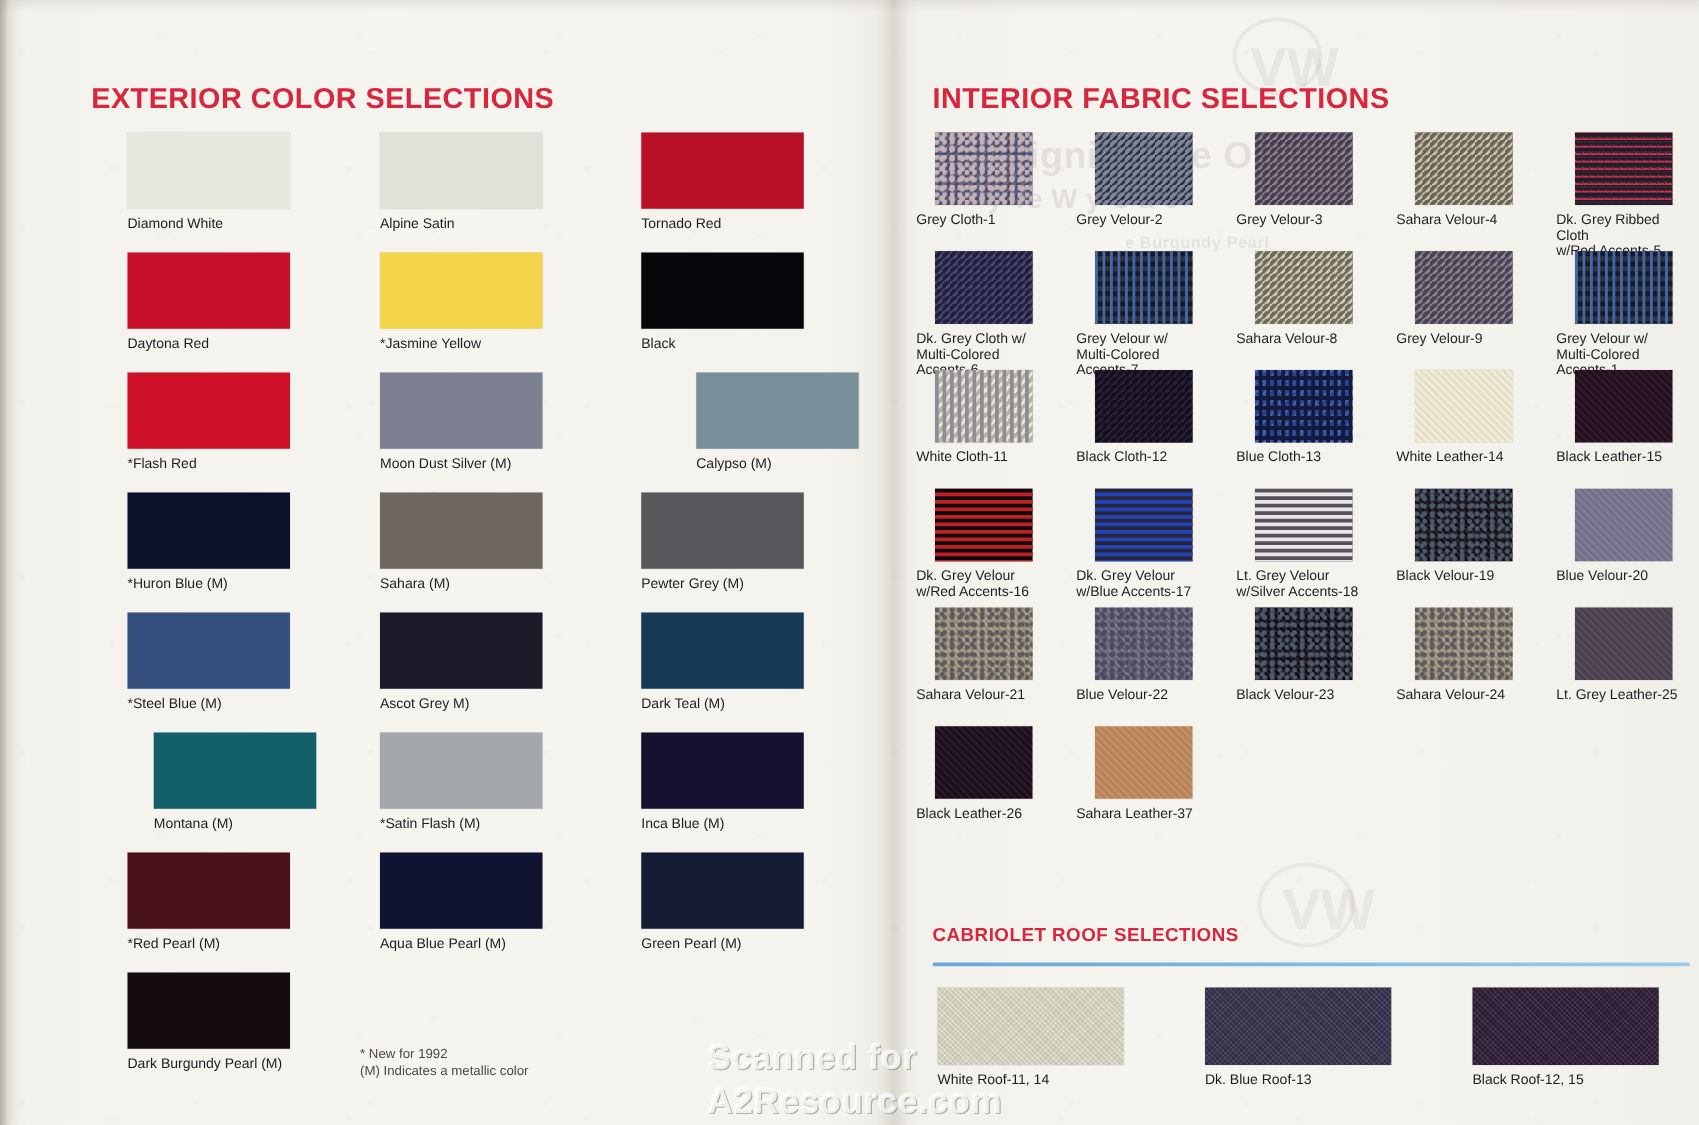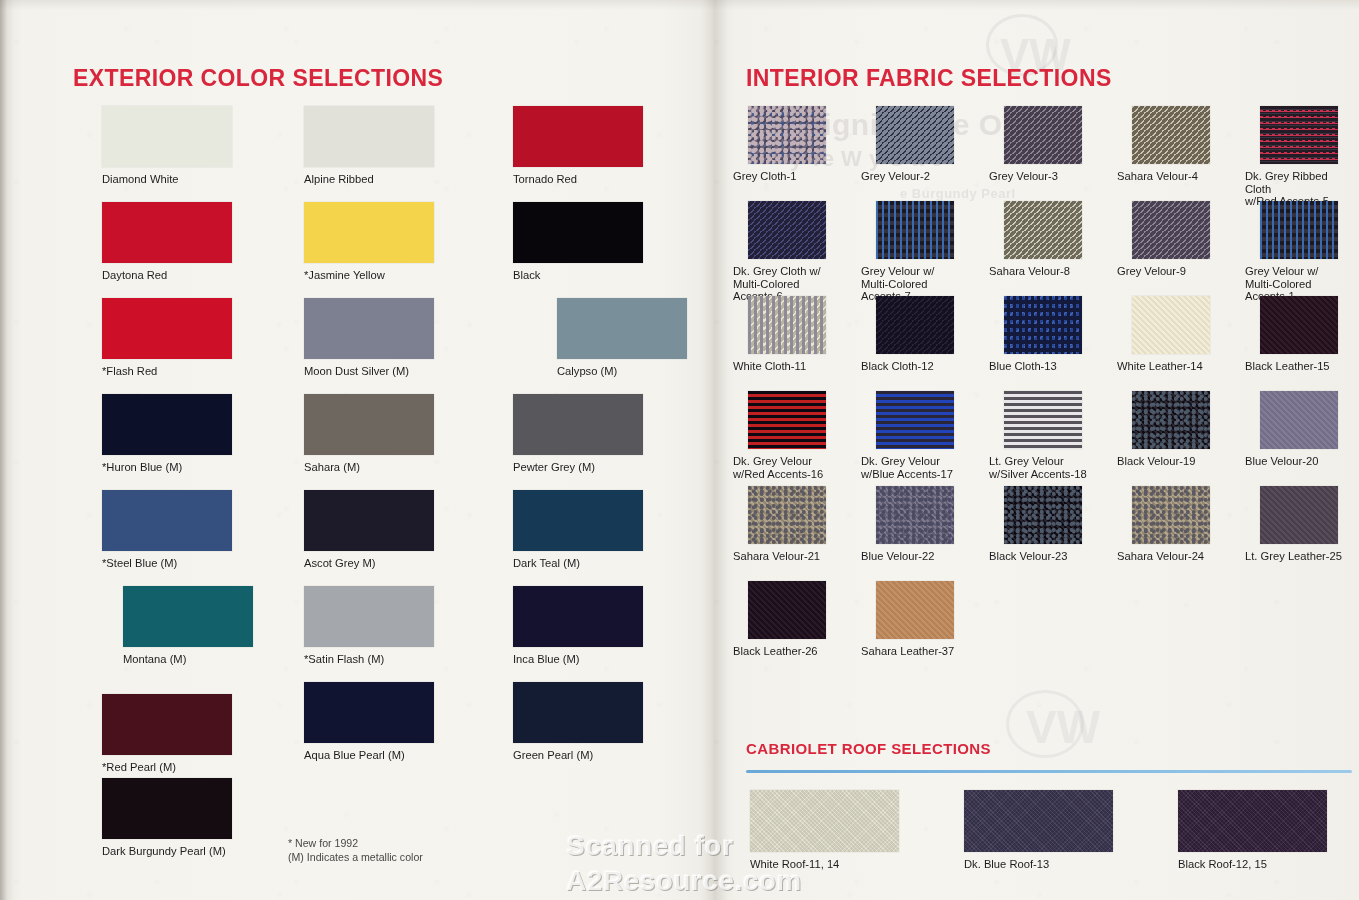--- a/index.html
+++ b/index.html
@@ -164,21 +164,21 @@
   <div class="section-head" id="head-cab">CABRIOLET ROOF SELECTIONS</div>
   <div id="cab-rule"></div>
 
   <div id="ext-grid">
       <div class="swatch-cell" style="left: 102px; top: 106px;">
         <span class="chip ext" style="background: rgb(231, 233, 222);"></span>
         <span class="cap">Diamond White</span>
       </div>
       <div class="swatch-cell" style="left: 304px; top: 106px;">
         <span class="chip ext" style="background: rgb(225, 225, 218);"></span>
-        <span class="cap">Alpine Ribbed</span>
+        <span class="cap">Alpine Satin</span>
       </div>
       <div class="swatch-cell" style="left: 513px; top: 106px;">
         <span class="chip ext" style="background: rgb(184, 16, 38);"></span>
         <span class="cap">Tornado Red</span>
       </div>
       <div class="swatch-cell" style="left: 102px; top: 202px;">
         <span class="chip ext" style="background: rgb(200, 16, 43);"></span>
         <span class="cap">Daytona Red</span>
       </div>
       <div class="swatch-cell" style="left: 304px; top: 202px;">
@@ -230,21 +230,21 @@
         <span class="cap">Montana (M)</span>
       </div>
       <div class="swatch-cell" style="left: 304px; top: 586px;">
         <span class="chip ext" style="background: rgb(164, 167, 171);"></span>
         <span class="cap">*Satin Flash (M)</span>
       </div>
       <div class="swatch-cell" style="left: 513px; top: 586px;">
         <span class="chip ext" style="background: rgb(20, 18, 46);"></span>
         <span class="cap">Inca Blue (M)</span>
       </div>
-      <div class="swatch-cell" style="left: 102px; top: 682px; margin-top: 12px;">
+      <div class="swatch-cell" style="left: 102px; top: 682px;">
         <span class="chip ext" style="background: rgb(73, 17, 28);"></span>
         <span class="cap">*Red Pearl (M)</span>
       </div>
       <div class="swatch-cell" style="left: 304px; top: 682px;">
         <span class="chip ext" style="background: rgb(16, 20, 48);"></span>
         <span class="cap">Aqua Blue Pearl (M)</span>
       </div>
       <div class="swatch-cell" style="left: 513px; top: 682px;">
         <span class="chip ext" style="background: rgb(20, 28, 52);"></span>
         <span class="cap">Green Pearl (M)</span>

